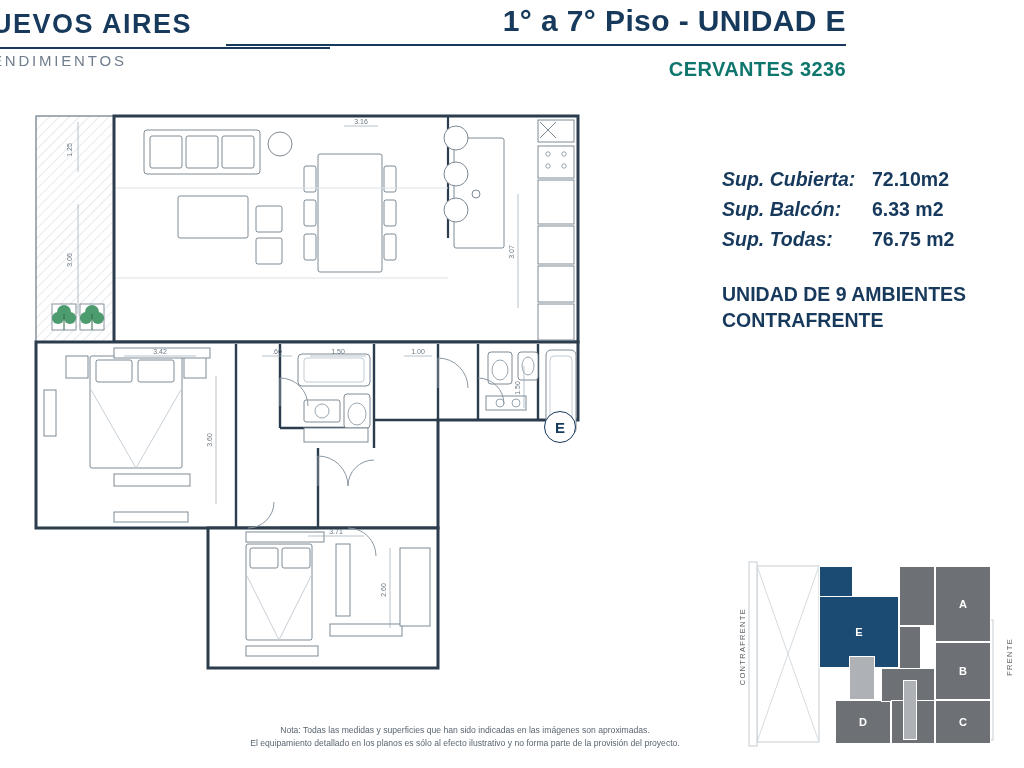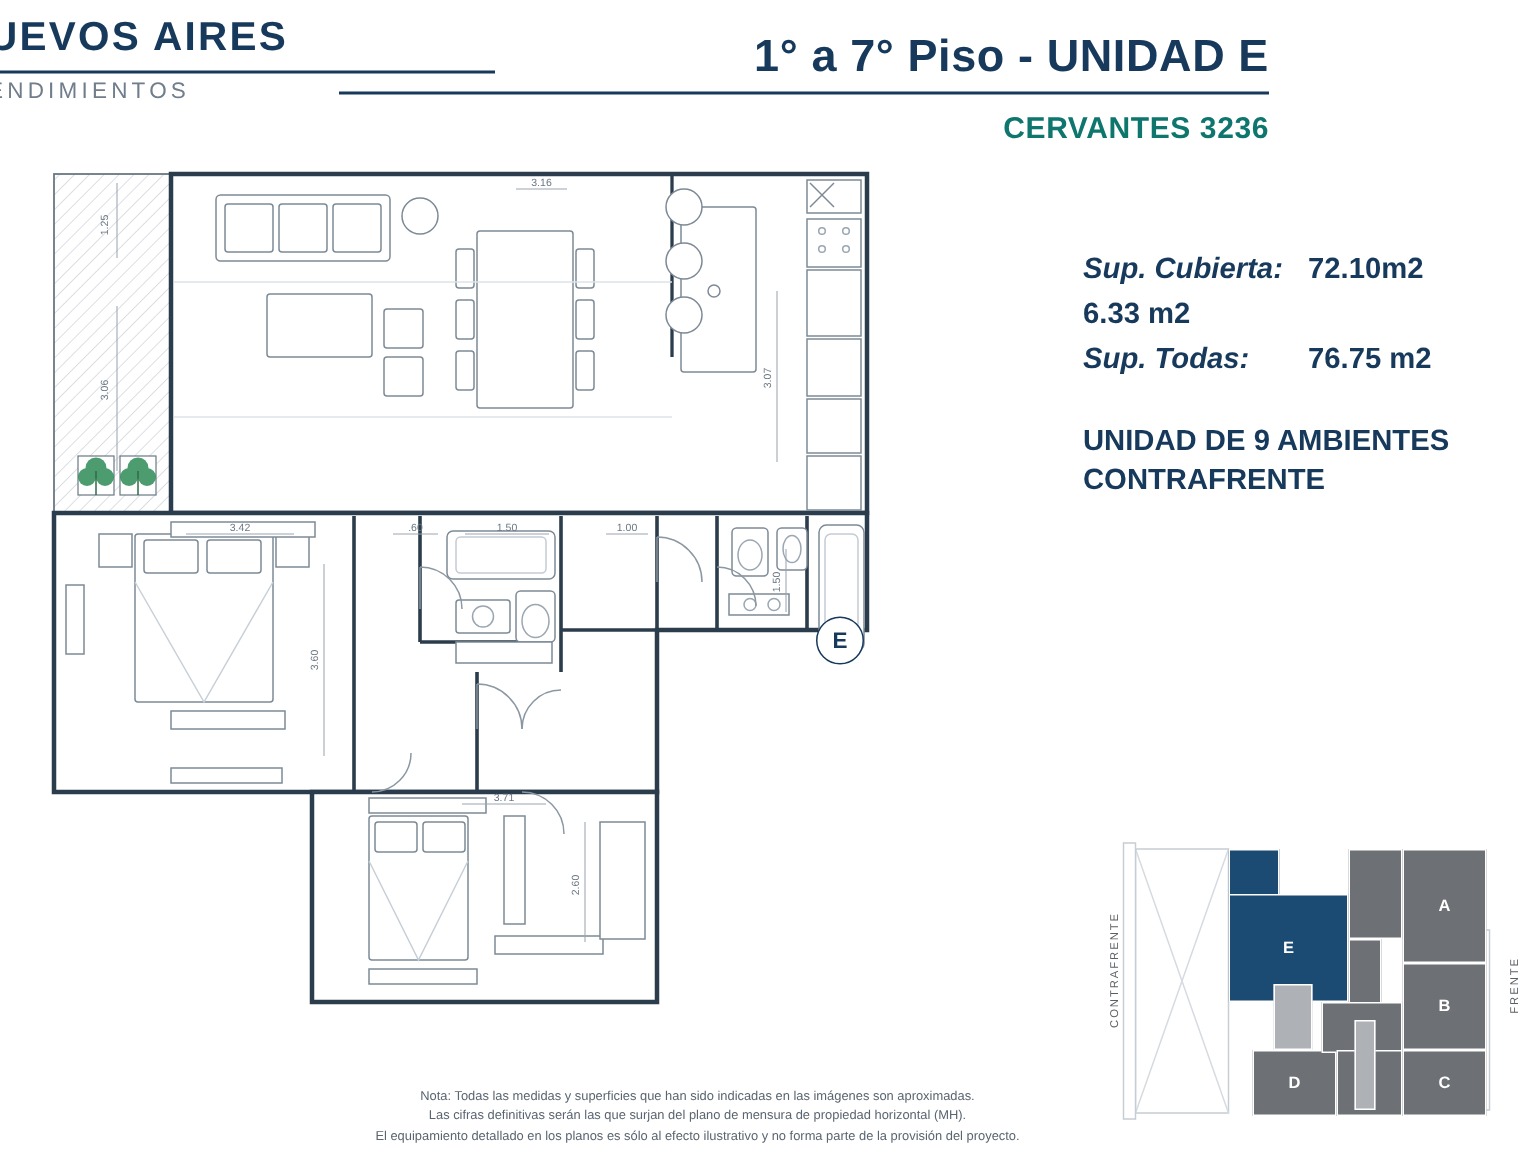--- a/index.html
+++ b/index.html
@@ -16,21 +16,21 @@
   
   .brand { position: absolute; left: 0; top: 10px; width: 330px; }
   .brand-line1 {
     font-size: 27px; font-weight: 700; letter-spacing: 1.5px;
     color: #16395c; line-height: 1.05; margin-left: -8px;
   }
   .brand-line2 {
     font-size: 15px; letter-spacing: 2.8px; color: #6f7d8c;
     margin-top: 14px; margin-left: -8px;
   }
-  .title-wrap { position: absolute; right: 10px; top: 21px; text-align: right; width: 620px; }
+  .title-wrap { position: absolute; right: 10px; top: 4px; text-align: right; width: 620px; }
   .title-main {
     font-size: 30px; font-weight: 700; color: #16395c; letter-spacing: .4px;
     white-space: nowrap;
   }
   .title-rule {
     height: 2px; background: #16395c; margin-top: 6px; width: 100%;
   }
   .title-sub {
     font-size: 20px; font-weight: 700; color: #0f766e; margin-top: 12px; letter-spacing: .4px;
   }
@@ -94,20 +94,21 @@
     <div class="title-rule"></div>
     <div class="title-sub">CERVANTES 3236</div>
   </div>
 
   <div class="info">
     <div class="info-row">
       <span class="info-label">Sup. Cubierta:</span>
       <span class="info-value">72.10m2</span>
     </div>
     <div class="info-row">
+      <span class="info-label">Sup. Balcón:</span>
       <span class="info-value">6.33 m2</span>
     </div>
     <div class="info-row">
       <span class="info-label">Sup. Todas:</span>
       <span class="info-value">76.75 m2</span>
     </div>
     <div class="info-type">
       <div>UNIDAD DE 9 AMBIENTES</div>
       <div>CONTRAFRENTE</div>
     </div>
@@ -380,17 +381,16 @@
     <div class="kp-box" style="left:164px; top:6px; width:36px; height:60px; background:#6d7175;"></div>
     <div class="kp-box" style="left:164px; top:66px; width:22px; height:60px; background:#6d7175;"></div>
     <div class="kp-box" style="left:146px; top:108px; width:54px; height:34px; background:#6d7175;"></div>
     <div class="kp-box" style="left:156px; top:140px; width:44px; height:44px; background:#6d7175;"></div>
     <div class="kp-box" style="left:114px; top:96px; width:26px; height:44px; background:#aeb2b6;"></div>
     <div class="kp-box" style="left:168px; top:120px; width:14px; height:60px; background:#aeb2b6;"></div>
   </div>
 
   <div class="note">
     <div>Nota: Todas las medidas y superficies que han sido indicadas en las imágenes son aproximadas.</div>
-    <div>Las cifras definitivas serán las que surjan del plano de mensura de propiedad horizontal (MH).</div>
     <div>El equipamiento detallado en los planos es sólo al efecto ilustrativo y no forma parte de la provisión del proyecto.</div>
   </div>
 
 </div>
 
 </body></html>

